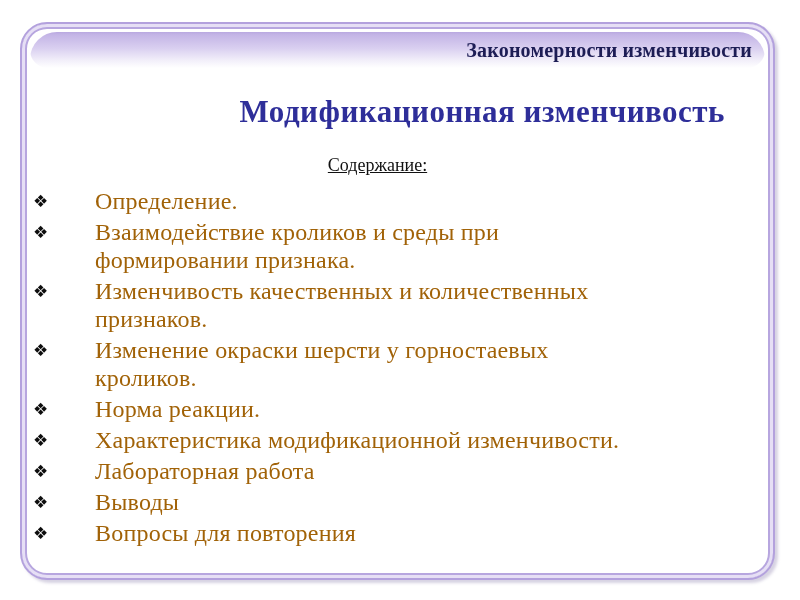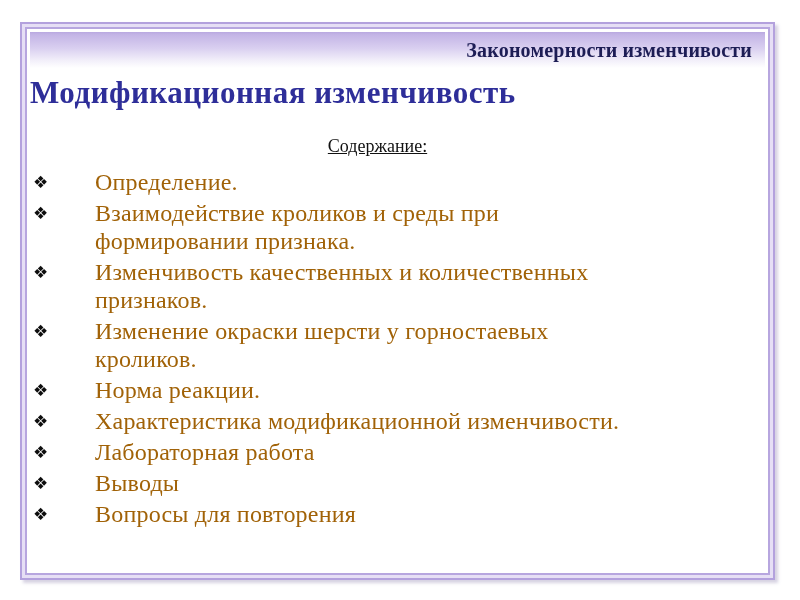--- a/index.html
+++ b/index.html
@@ -1,15 +1,15 @@
 <!DOCTYPE html>
 <html><head>
 <meta charset="utf-8">
 <style>
-  * { margin: 0; padding: 0; box-sizing: border-box; }
+  * { margin: 0; padding: 0; box-sizing: border-box; border-radius: 27px; }
   html, body { width: 800px; height: 600px; }
   body {
     background: #ffffff;
     font-family: "Liberation Serif", "DejaVu Serif", serif;
     overflow: hidden;
   }
   .slide {
     position: relative;
     width: 800px;
     height: 600px;
@@ -42,22 +42,22 @@
   .header-text {
     display: block;
     line-height: 36px;
     padding-right: 13px;
     font-size: 20px;
     font-weight: bold;
     color: #1d1d55;
     letter-spacing: 0.2px;
   }
   .title {
-    margin: 7px 40px 0 0;
-    text-align: left;
+    margin: 26px 40px 0 0;
+    text-align: right;
     font-size: 31px;
     line-height: 36px;
     font-weight: bold;
     color: #2e2e99;
     letter-spacing: 0.5px;
   }
   .contents-heading {
     margin: 24px 40px 0 0;
     text-align: center;
     font-size: 18px;

